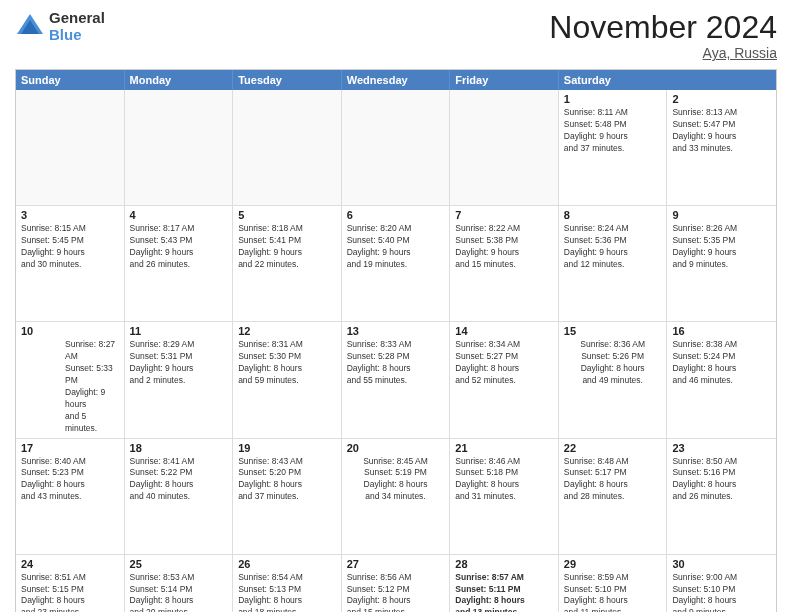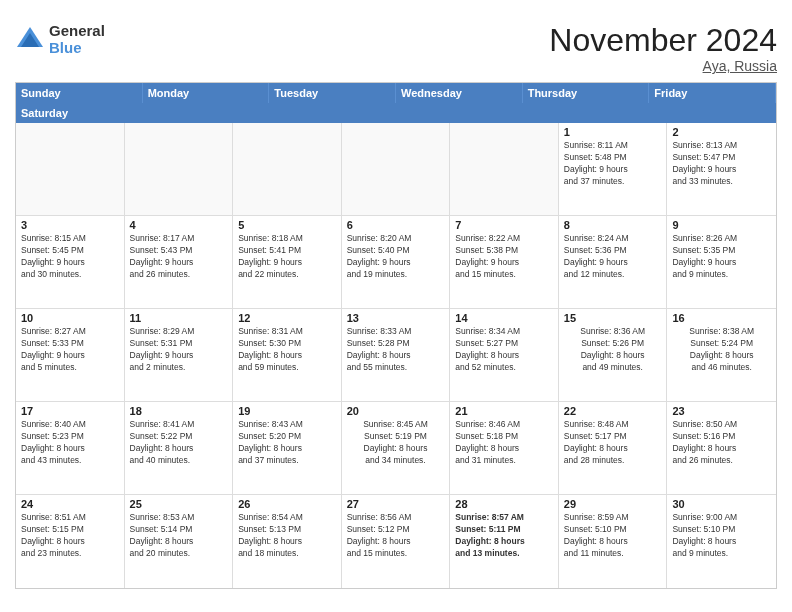--- a/index.html
+++ b/index.html
@@ -6,21 +6,21 @@
     body {
       font-family: Arial, sans-serif;
       background: #fff;
       width: 792px;
       height: 612px;
       overflow: hidden;
     }
     .page {
       width: 792px;
       height: 612px;
-      padding: 23px 15px;
+      padding: 10px 15px;
       display: flex;
       flex-direction: column;
     }
     .header {
       display: flex;
       justify-content: space-between;
       align-items: flex-start;
       margin-bottom: 8px;
     }
     .logo {
@@ -62,21 +62,21 @@
       text-decoration: underline;
     }
     .calendar {
       flex: 1;
       display: flex;
       flex-direction: column;
       border: 1px solid #ccc;
     }
     .cal-header {
       display: grid;
-      grid-template-columns: repeat(6, 1fr);
+      grid-template-columns: repeat(7, 1fr);
       background: #4a7fc1;
     }
     .cal-header-cell {
       color: #fff;
       font-size: 11px;
       font-weight: bold;
       padding: 4px 5px;
       text-align: left;
       border-right: 1px solid #5a8fd1;
     }
@@ -134,21 +134,20 @@
       <div class="title-location">Aya, Russia</div>
     </div>
   </div>
 
   <div class="calendar">
     <div class="cal-header">
       <div class="cal-header-cell">Sunday</div>
       <div class="cal-header-cell">Monday</div>
       <div class="cal-header-cell">Tuesday</div>
       <div class="cal-header-cell">Wednesday</div>
-      <div class="cal-header-cell">Thursday</div>
       <div class="cal-header-cell">Friday</div>
       <div class="cal-header-cell">Saturday</div>
     </div>
     <div class="cal-body" id="cal-body">
     <div class="cal-row">
           <div class="cal-cell empty"></div>
           <div class="cal-cell empty"></div>
           <div class="cal-cell empty"></div>
           <div class="cal-cell empty"></div>
           <div class="cal-cell empty"></div>
@@ -214,21 +213,21 @@
             <div class="day-num">9</div>
             <div class="day-info" style="white-space: pre-line;">Sunrise: 8:26 AM
 Sunset: 5:35 PM
 Daylight: 9 hours
 and 9 minutes.</div>
           </div>
         </div>
         <div class="cal-row">
           <div class="cal-cell">
             <div class="day-num">10</div>
-            <div class="day-info" style="white-space: pre-line;">Sunrise: 8:27 AM
+            <div class="day-info" style="white-space: pre-line; margin-left: 44px;">Sunrise: 8:27 AM
 Sunset: 5:33 PM
 Daylight: 9 hours
 and 5 minutes.</div>
           </div>
           <div class="cal-cell">
             <div class="day-num">11</div>
             <div class="day-info" style="white-space: pre-line;">Sunrise: 8:29 AM
 Sunset: 5:31 PM
 Daylight: 9 hours
 and 2 minutes.</div>
@@ -256,21 +255,21 @@
           </div>
           <div class="cal-cell">
             <div class="day-num">15</div>
             <div class="day-info" style="white-space: pre-line; text-align: center;">Sunrise: 8:36 AM
 Sunset: 5:26 PM
 Daylight: 8 hours
 and 49 minutes.</div>
           </div>
           <div class="cal-cell">
             <div class="day-num">16</div>
-            <div class="day-info" style="white-space: pre-line; text-align: center;">Sunrise: 8:38 AM
+            <div class="day-info" style="white-space: pre-line;">Sunrise: 8:38 AM
 Sunset: 5:24 PM
 Daylight: 8 hours
 and 46 minutes.</div>
           </div>
         </div>
         <div class="cal-row">
           <div class="cal-cell">
             <div class="day-num">17</div>
             <div class="day-info" style="white-space: pre-line;">Sunrise: 8:40 AM
 Sunset: 5:23 PM

